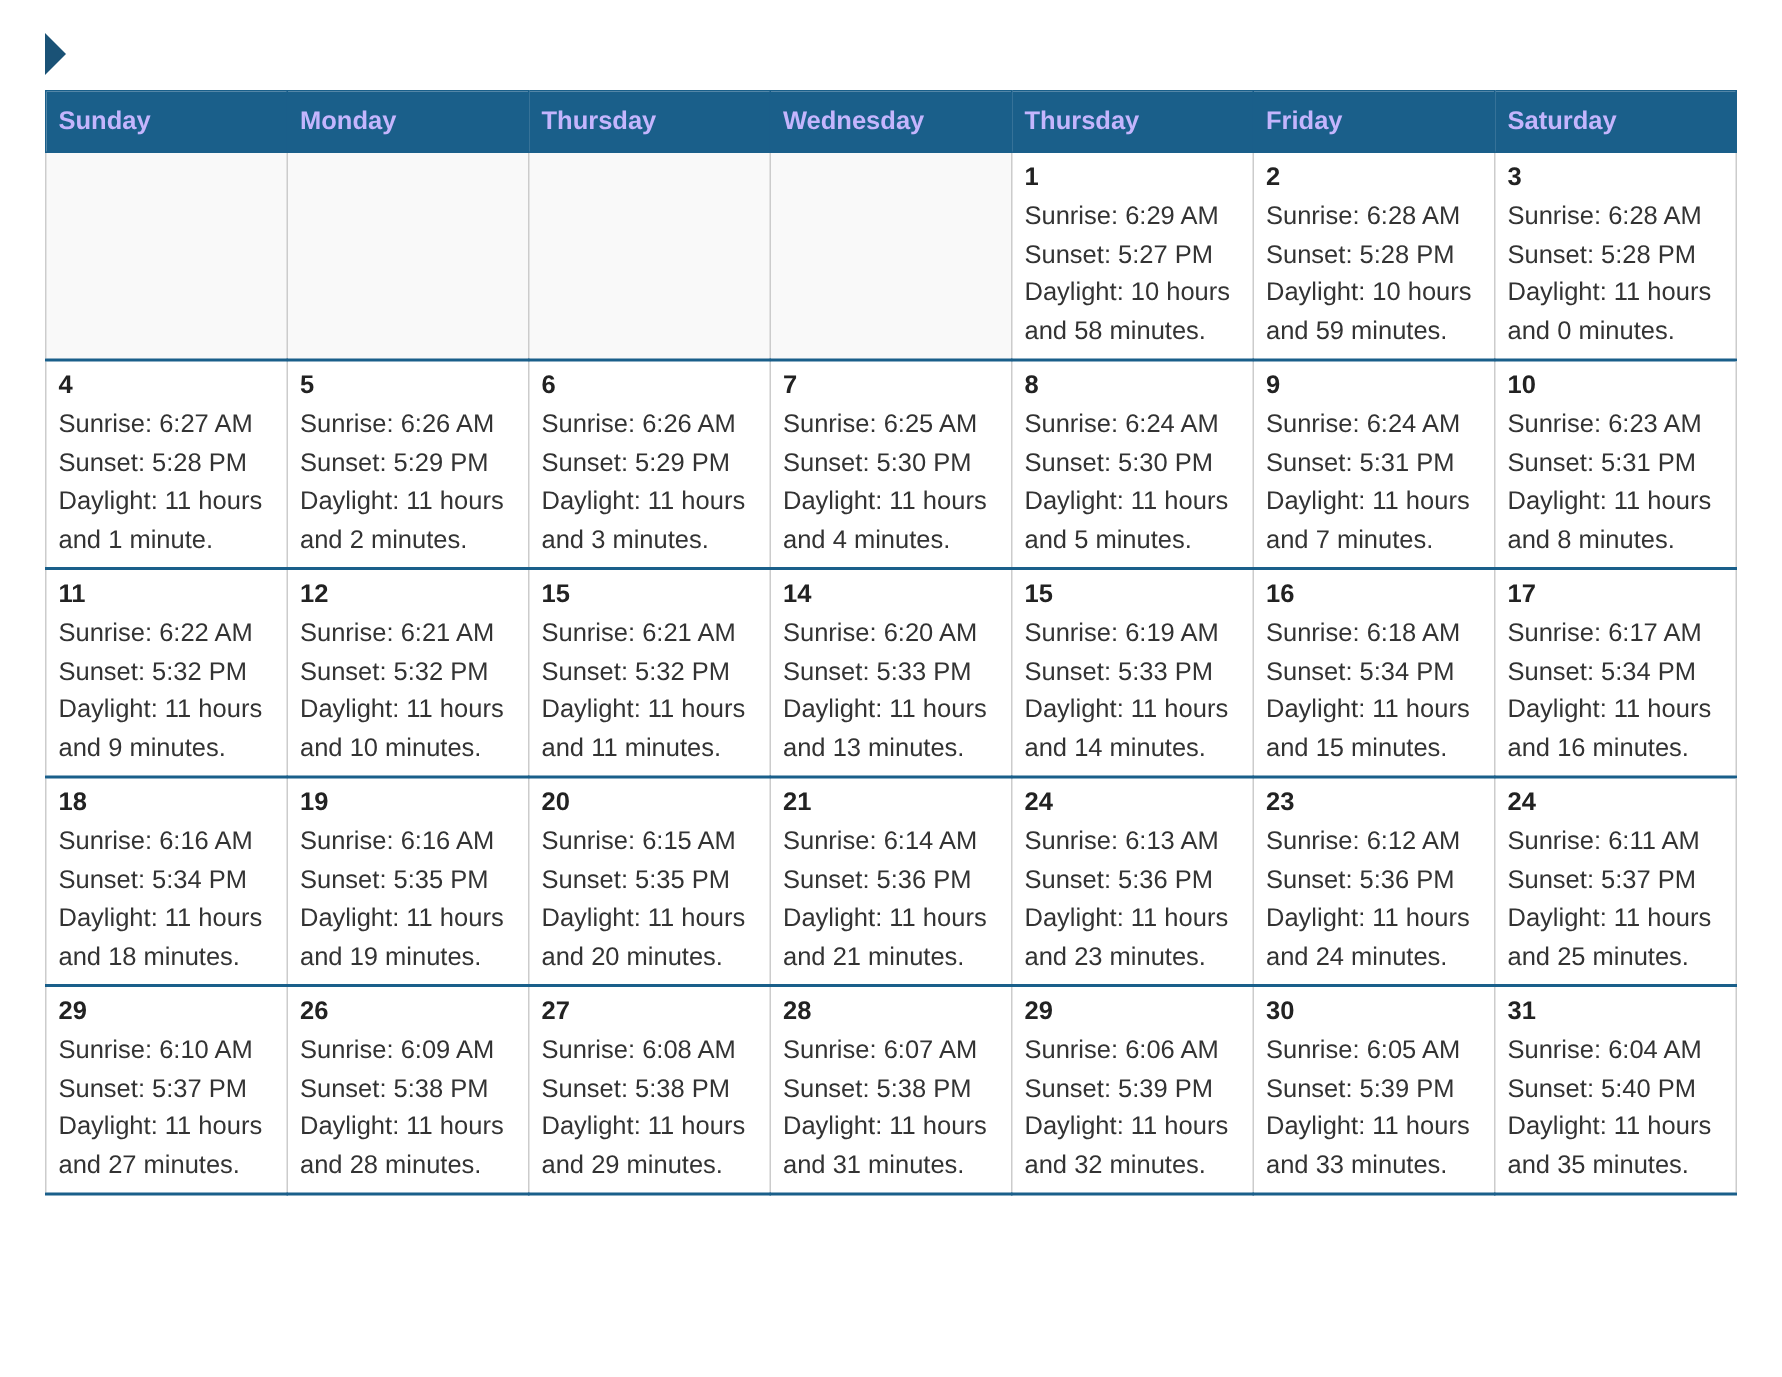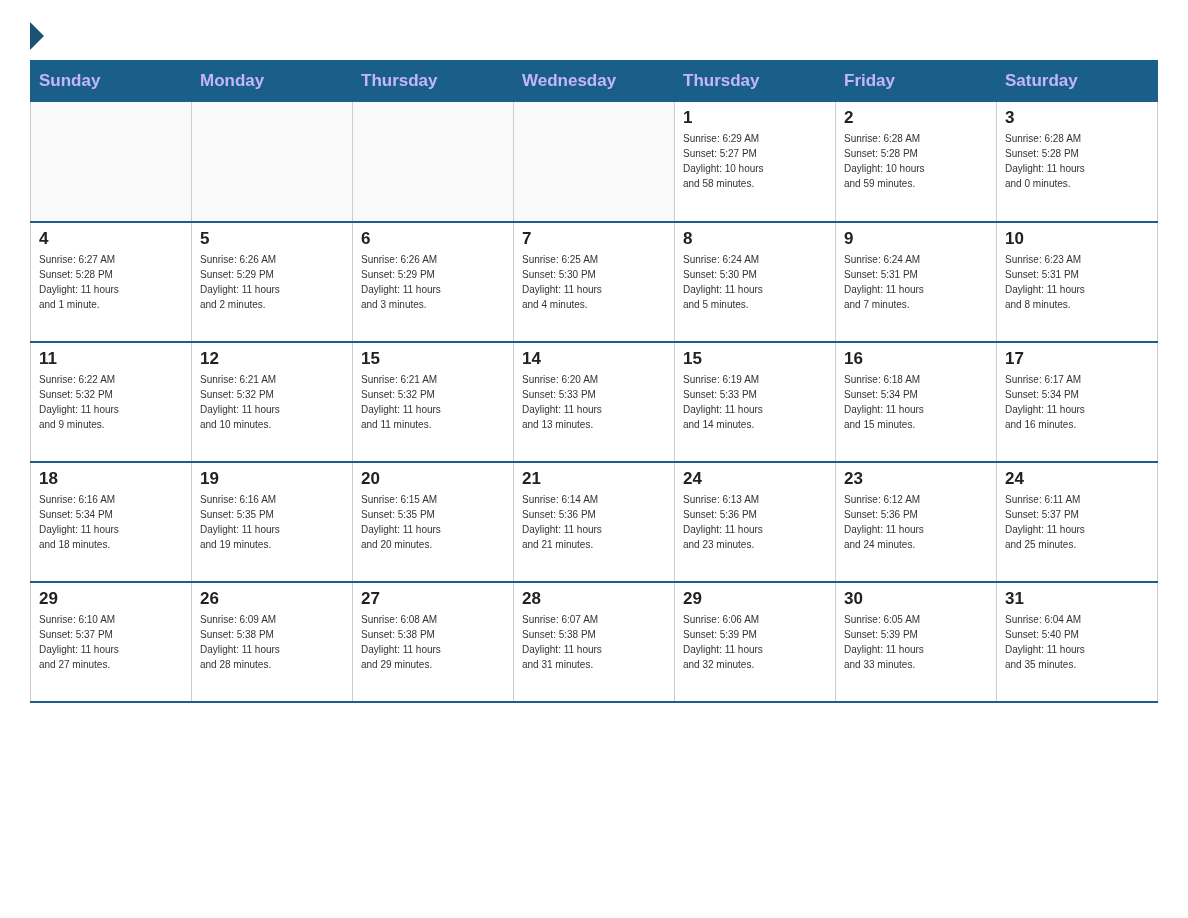--- a/index.html
+++ b/index.html
@@ -84,21 +84,21 @@
       height: 120px;
     }
     .day-number {
       font-size: 17px;
       font-weight: bold;
       color: #222;
       display: block;
       margin-bottom: 3px;
     }
     .day-info {
-      font-size: 10px;
+      font-size: 17px;
       color: #333;
       line-height: 1.5;
     }
     tbody tr {
       border-bottom: 2px solid #1a5f8a;
     }
     td.empty {
       background: #f9f9f9;
     }
   </style>

